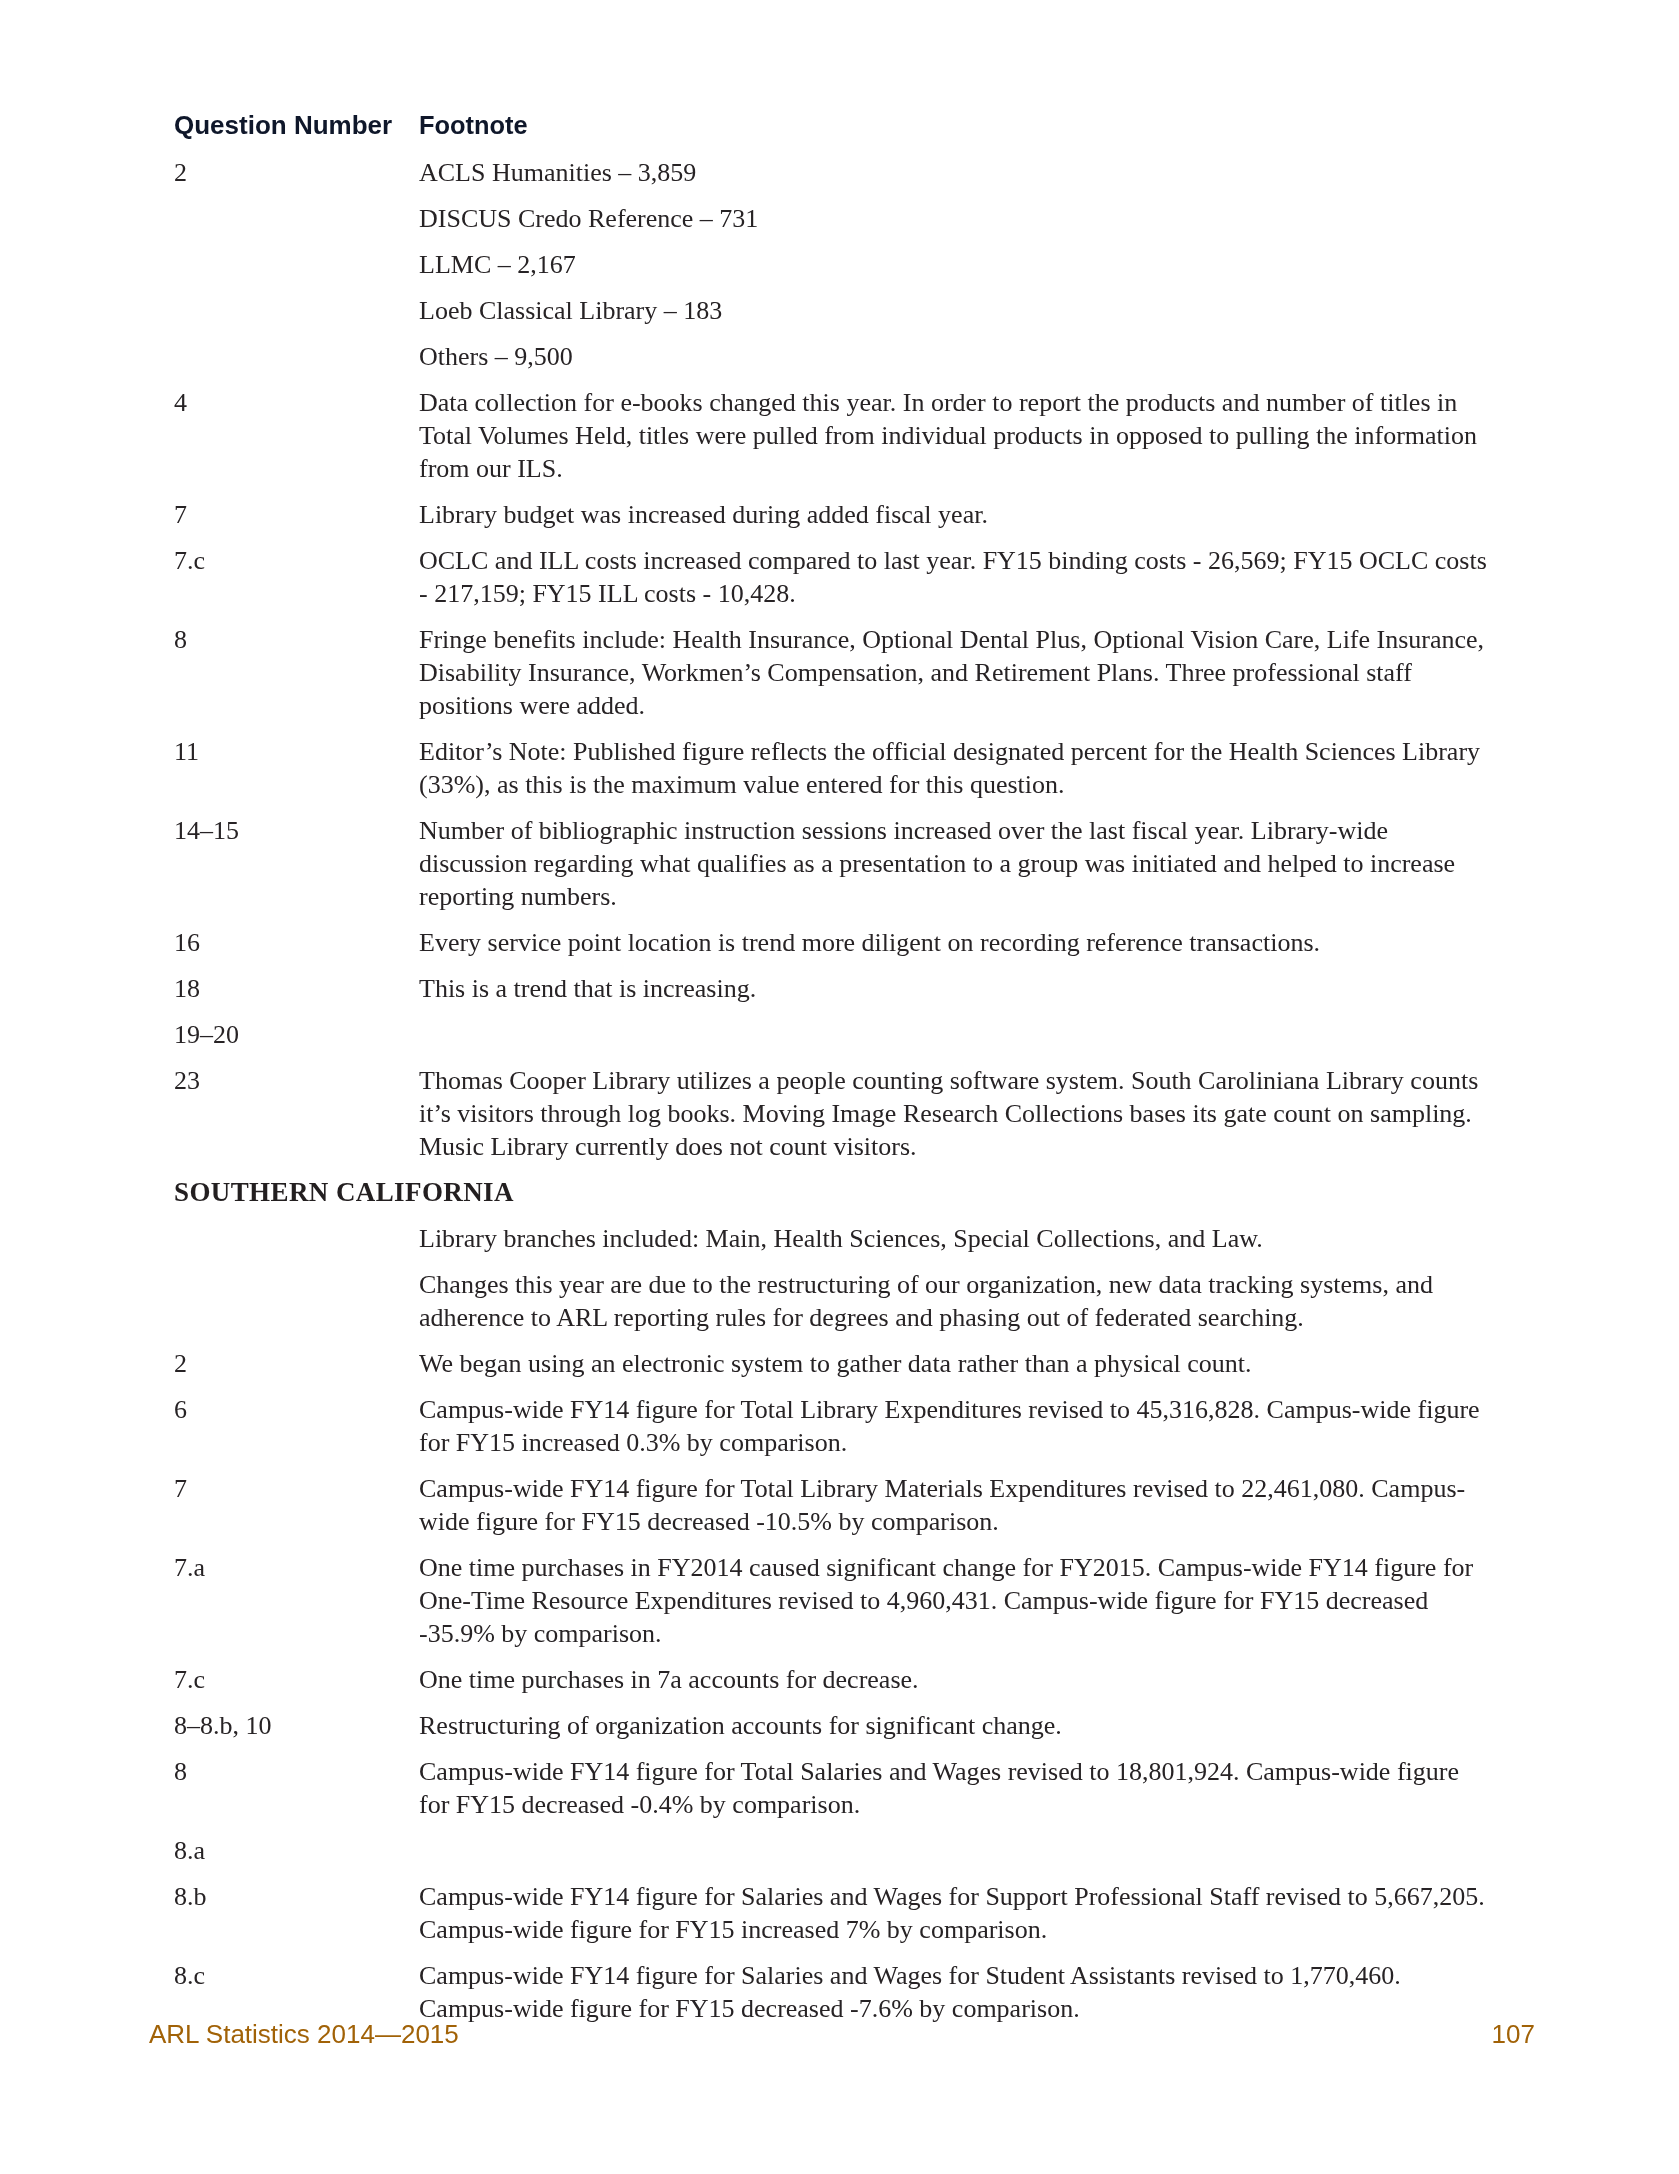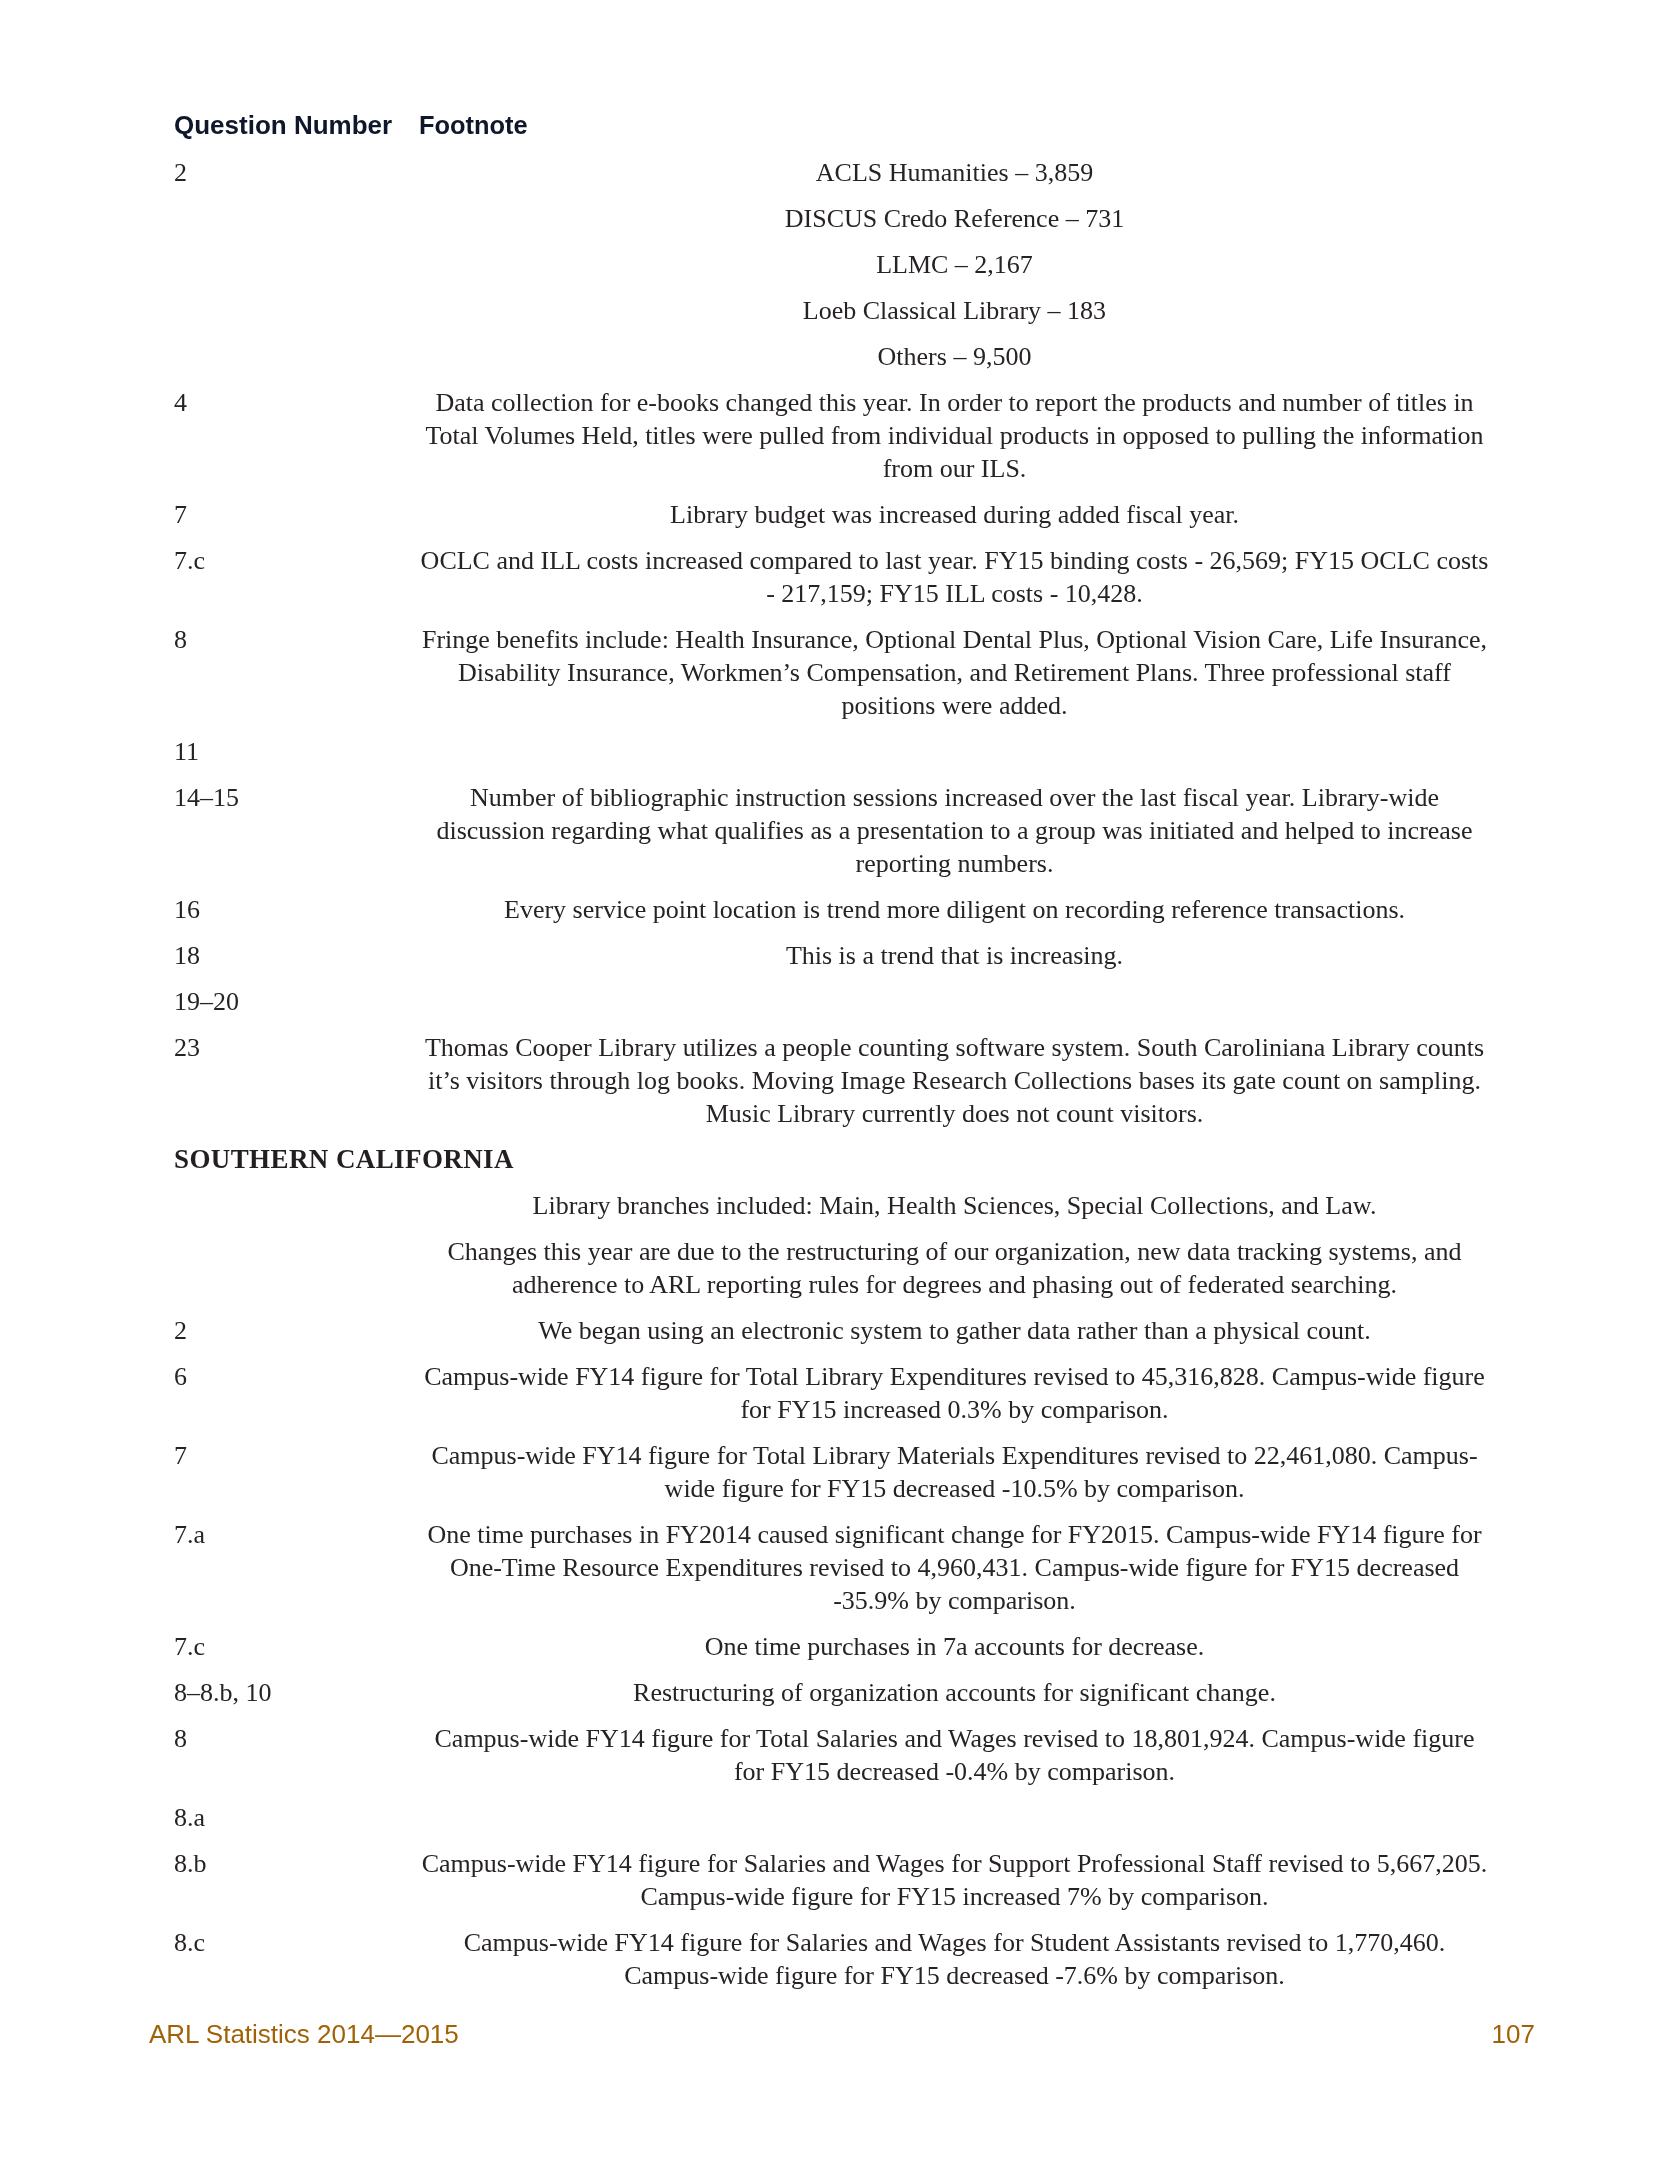--- a/index.html
+++ b/index.html
@@ -34,21 +34,20 @@
     margin: 0 0 13px 0;
   }
   .fn {
     flex: 1;
     min-width: 0;
   }
   .fn p {
     margin: 0 0 13px 0;
     font-size: 26px;
     line-height: 33px;
-    text-align: center;
   }
   .header-row {
     font-family: "Liberation Sans", sans-serif;
     font-weight: bold;
     font-size: 25.4px;
     color: #0f172a;
   }
   .header-row .qn,
   .header-row .fn {
     line-height: 33px;
@@ -115,20 +114,23 @@
           </div>
         </div>
         <div class="trow">
           <div class="qn">8</div>
           <div class="fn">
             <p>Fringe benefits include: Health Insurance, Optional Dental Plus, Optional Vision Care, Life Insurance, Disability Insurance, Workmen’s Compensation, and Retirement Plans. Three professional staff positions were added.</p>
           </div>
         </div>
         <div class="trow">
           <div class="qn">11</div>
+          <div class="fn">
+            <p>Editor’s Note: Published figure reflects the official designated percent for the Health Sciences Library (33%), as this is the maximum value entered for this question.</p>
+          </div>
         </div>
         <div class="trow">
           <div class="qn">14–15</div>
           <div class="fn">
             <p>Number of bibliographic instruction sessions increased over the last fiscal year. Library-wide discussion regarding what qualifies as a presentation to a group was initiated and helped to increase reporting numbers.</p>
           </div>
         </div>
         <div class="trow">
           <div class="qn">16</div>
           <div class="fn">

